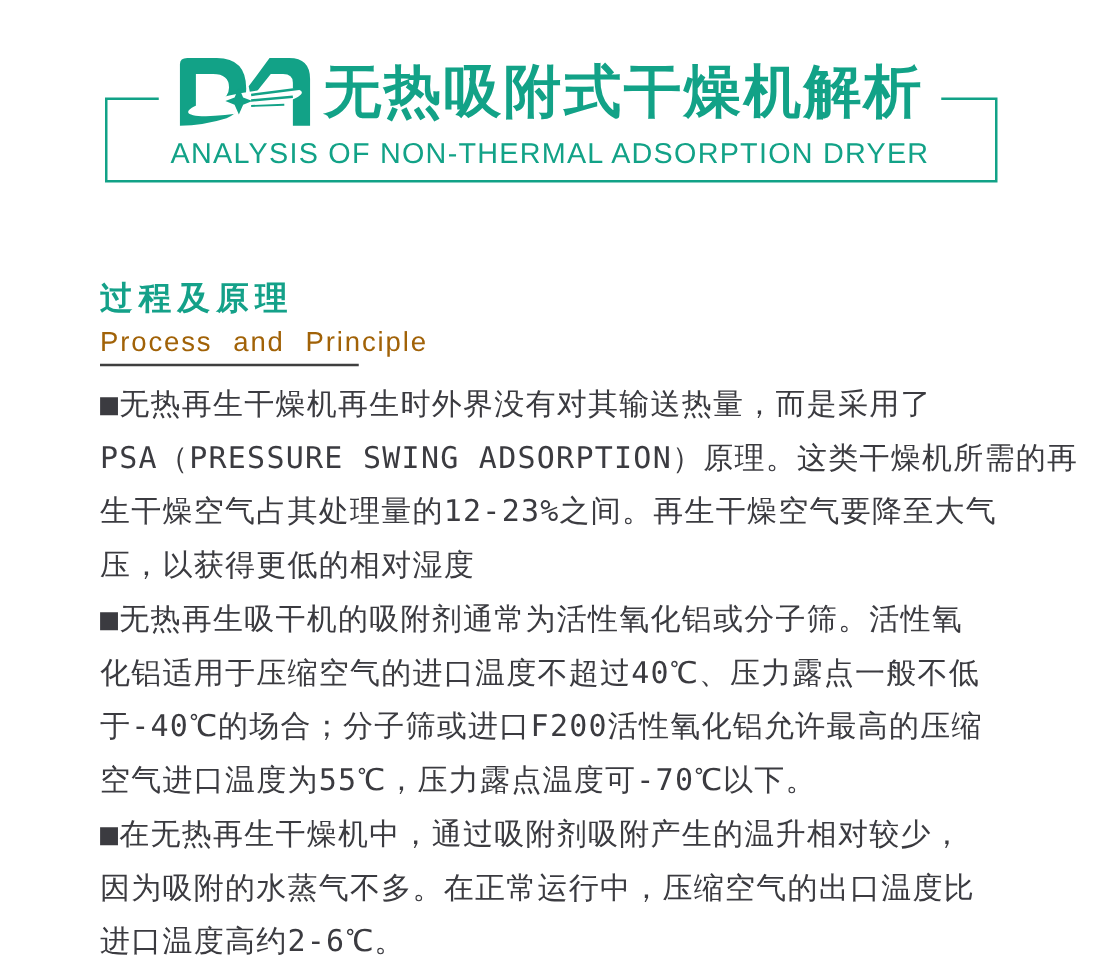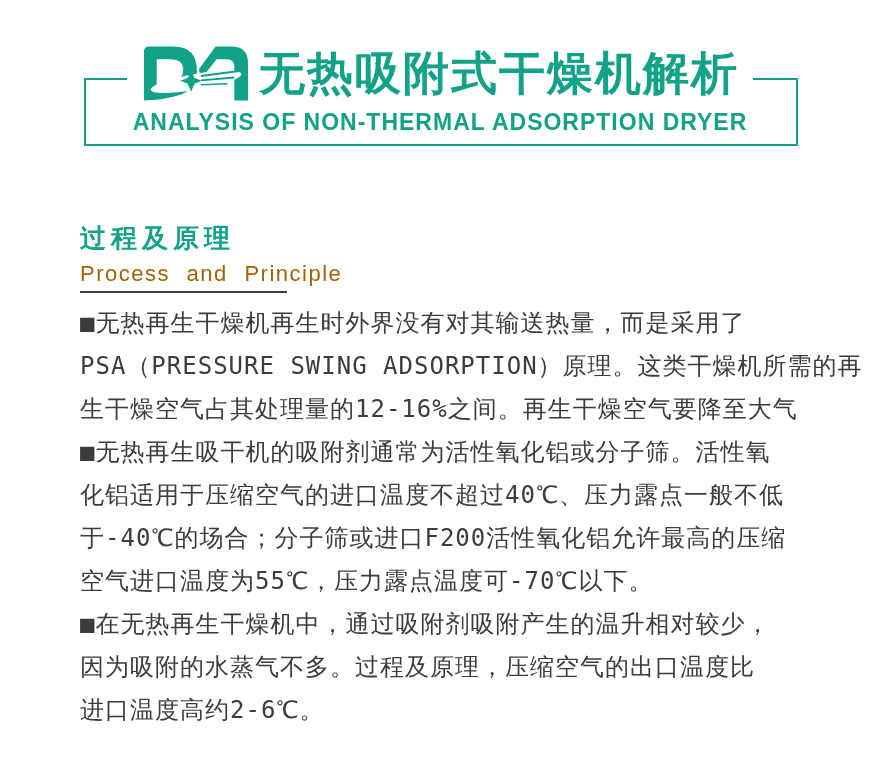--- a/index.html
+++ b/index.html
@@ -29,21 +29,21 @@
   }
   .brand-logo { display:block; flex:0 0 auto; }
   .masthead-title {
     font-size:46px; font-weight:700; color:#12a287;
     letter-spacing:2px; line-height:62px;
   }
   .masthead-sub {
     position:absolute; top:109px; left:0; width:100%;
     text-align:center;
     font-size:23px; letter-spacing:1px; color:#12a287;
-    font-weight:700;
+    font-weight:400;
   }
 
   
   .content { padding:64px 60px 0 80px; }
   .section-title {
     font-size:26px; font-weight:700; color:#14a189;
     letter-spacing:5px; line-height:1.1;
   }
   .section-sub {
     display:inline-block;
@@ -103,29 +103,30 @@
     <h2 class="section-title">过程及原理</h2>
 
     <span class="section-sub">Process and Principle</span>
 
     <div class="section-rule"></div>
 
     <article class="article">
       <div>
         <div class="text-line">■无热再生干燥机再生时外界没有对其输送热量，而是采用了</div>
         <div class="text-line">PSA（PRESSURE SWING ADSORPTION）原理。这类干燥机所需的再</div>
-        <div class="text-line">生干燥空气占其处理量的12-16%之间。再生干燥空气要降至大气</div>
+        <div class="text-line">生干燥空气占其处理量的12-23%之间。再生干燥空气要降至大气</div>
+        <div class="text-line">压，以获得更低的相对湿度</div>
       </div>
       <div>
         <div class="text-line">■无热再生吸干机的吸附剂通常为活性氧化铝或分子筛。活性氧</div>
         <div class="text-line">化铝适用于压缩空气的进口温度不超过40℃、压力露点一般不低</div>
         <div class="text-line">于-40℃的场合；分子筛或进口F200活性氧化铝允许最高的压缩</div>
         <div class="text-line">空气进口温度为55℃，压力露点温度可-70℃以下。</div>
       </div>
       <div>
         <div class="text-line">■在无热再生干燥机中，通过吸附剂吸附产生的温升相对较少，</div>
-        <div class="text-line">因为吸附的水蒸气不多。过程及原理，压缩空气的出口温度比</div>
+        <div class="text-line">因为吸附的水蒸气不多。在正常运行中，压缩空气的出口温度比</div>
         <div class="text-line">进口温度高约2-6℃。</div>
       </div>
     </article>
 
   </section>
 </div>
 
 </body></html>

